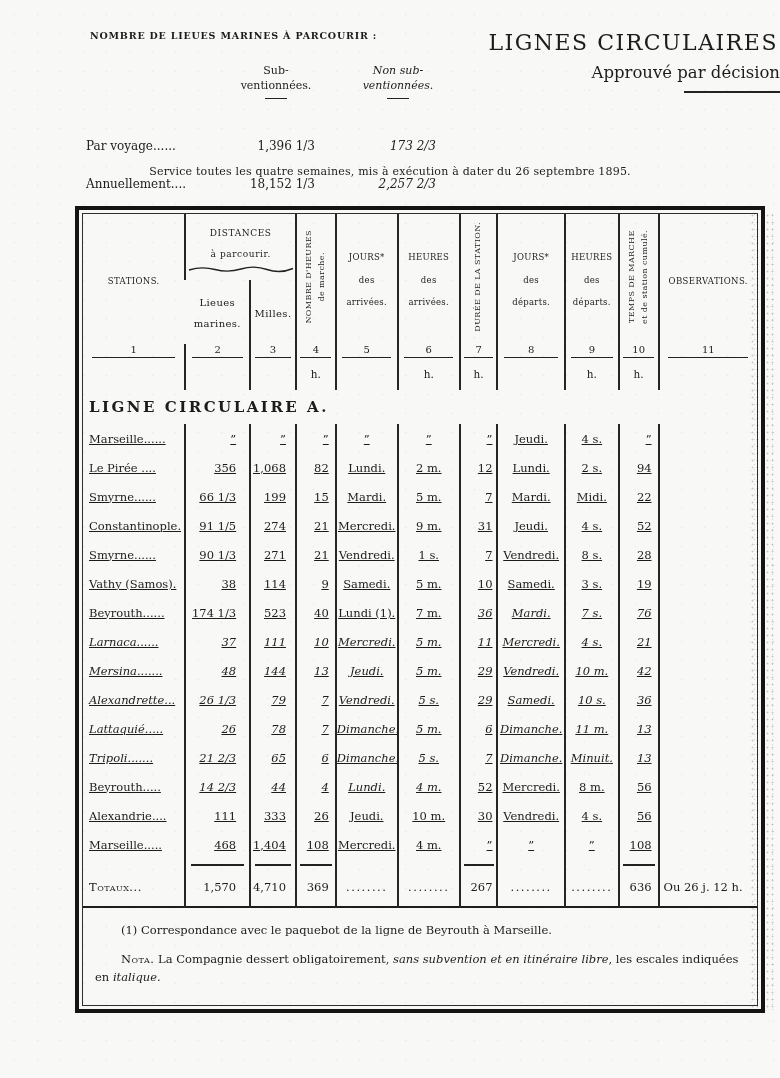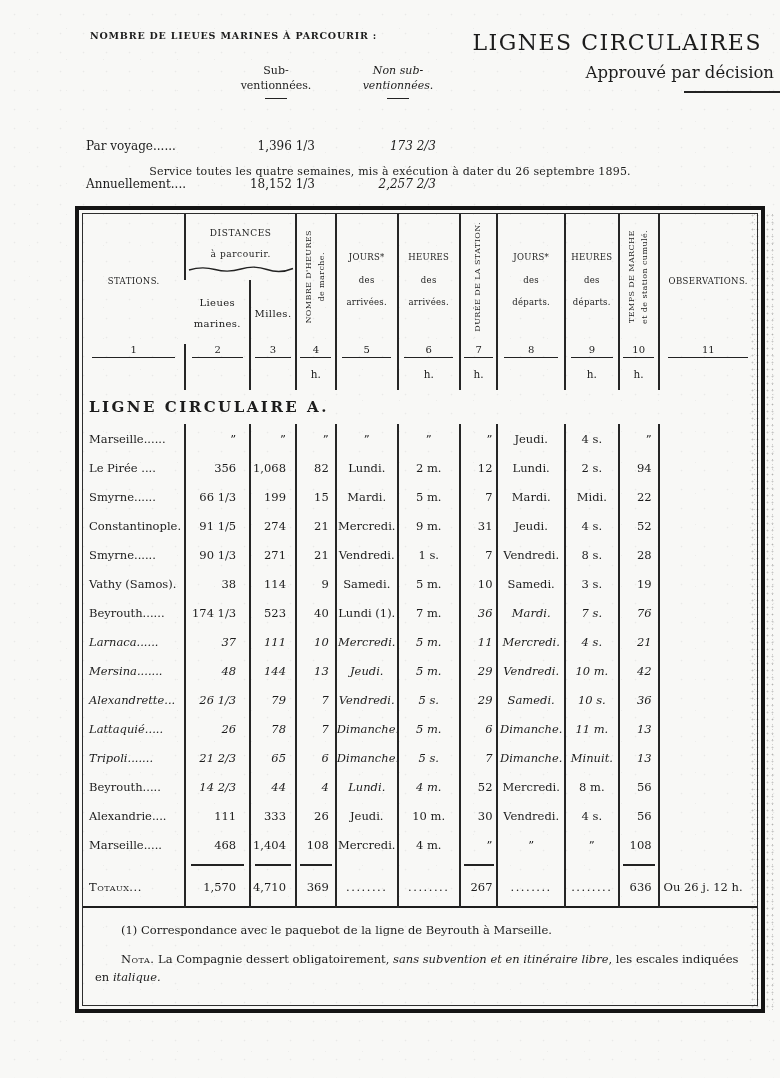--- a/index.html
+++ b/index.html
@@ -23,22 +23,22 @@
   .left-summary{position:absolute;left:84px;top:30px;width:338px;}
   .ls-title{font-size:9.5px;font-weight:bold;letter-spacing:.8px;padding-left:6px;}
   .ls-grid{display:grid;grid-template-columns:122px 106px 104px;margin-top:8px;gap:17px;}
   .ls-colhead{font-size:11px;text-align:center;line-height:1.35;}
   .ls-dash{width:22px;border-top:1.3px solid #222;margin:4px auto 6px;}
   .ls-label{font-size:12px;padding-left:2px;line-height:1.7;}
   .ls-val{font-size:12px;text-align:right;padding-right:14px;line-height:1.7;}
 
   
   .right-head{position:absolute;left:420px;top:30px;width:360px;text-align:right;}
-  .rh-title{font-size:22px;letter-spacing:1.5px;padding-right:18px;}
-  .rh-approval{font-size:16.5px;margin-top:8px;padding-right:6px;}
+  .rh-title{font-size:22px;letter-spacing:1.5px;padding-right:2px;}
+  .rh-approval{font-size:16.5px;margin-top:8px;padding-right:0;}
   .rh-rule{height:0;border-top:2px solid #222;width:96px;margin-left:auto;margin-top:9px;}
   .rh-speed{font-size:16.5px;margin-top:22px;padding-right:10px;}
 
   .service-line{position:absolute;left:40px;top:165px;width:700px;
     text-align:center;font-size:11px;letter-spacing:.2px;}
 
   
   .frame-outer{position:absolute;left:75px;top:206px;width:690px;height:807px;
     box-sizing:border-box;border:4px solid #141414;padding:3px;}
   .frame-inner{box-sizing:border-box;border:1px solid #2e2e2e;height:100%;
@@ -58,21 +58,21 @@
   .vert-text{display:inline-block;writing-mode:vertical-rl;transform:rotate(180deg);
     font-size:8px;letter-spacing:.4px;line-height:1.6;white-space:pre-line;max-height:122px;}
   .dist-title{font-size:9px;letter-spacing:.6px;line-height:1.9;}
   .squig{display:block;margin:2px auto 0;}
   tr.h-num td{text-align:center;font-size:10px;vertical-align:top;}
   .nrule{height:0;border-top:1.5px solid #222;width:82%;margin:2px auto 0;}
   tr.h-unit td{text-align:center;font-size:10.5px;vertical-align:top;padding-top:4px;}
 
   tr.title-row td{height:34px;text-align:center;font-size:15px;font-weight:bold;
     letter-spacing:2.5px;vertical-align:middle;}
-  tr.body-row{height:29px;}
+  tr.body-row{height:29px;text-decoration:underline;}
   tr.body-row td{font-size:11.5px;vertical-align:middle;}
 
   .sched tbody td:nth-child(1){text-align:left;padding-left:6px;}
   .sched tbody td:nth-child(2){text-align:right;padding-right:13px;}
   .sched tbody td:nth-child(3){text-align:right;padding-right:9px;}
   .sched tbody td:nth-child(4){text-align:right;padding-right:6px;}
   .sched tbody td:nth-child(5){text-align:center;}
   .sched tbody td:nth-child(6){text-align:center;}
   .sched tbody td:nth-child(7){text-align:right;padding-right:4px;}
   .sched tbody td:nth-child(8){text-align:center;}

